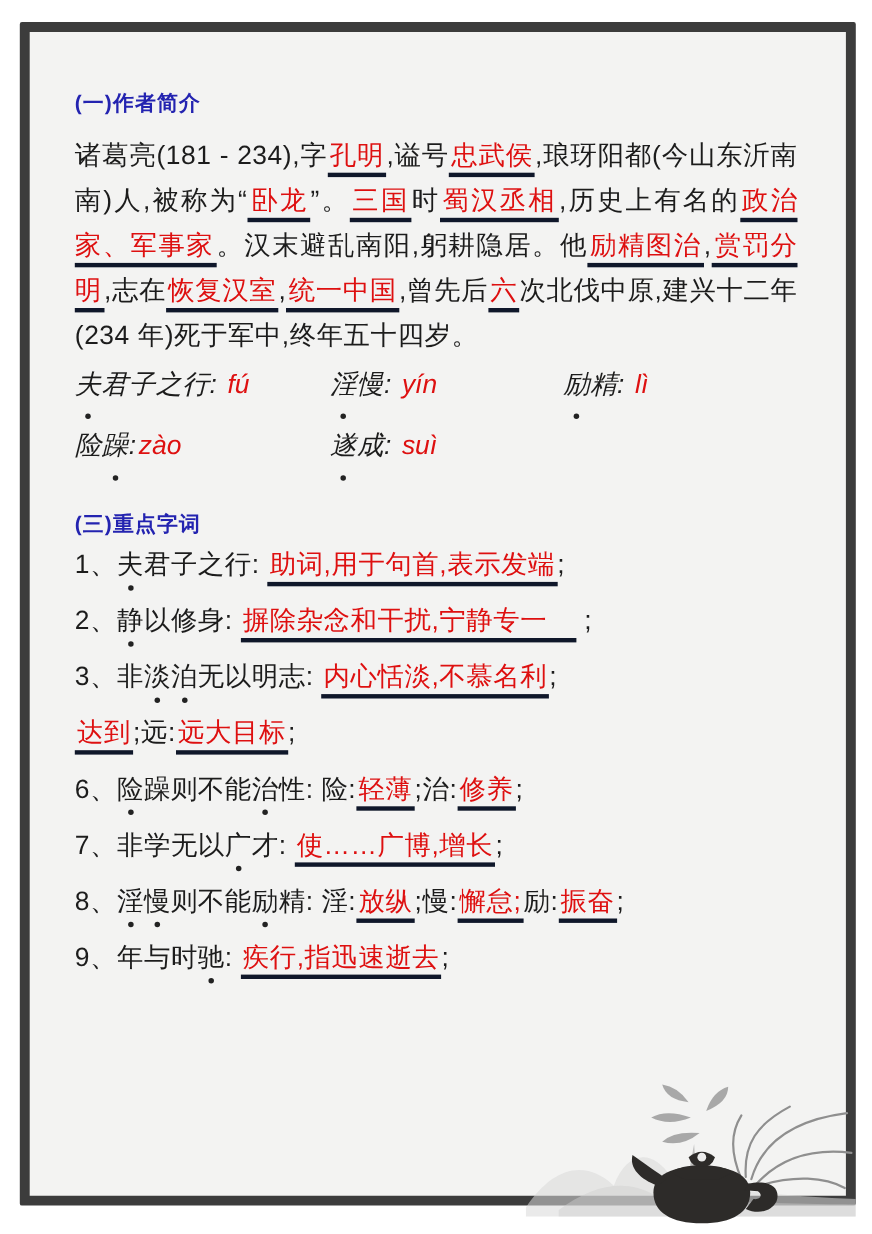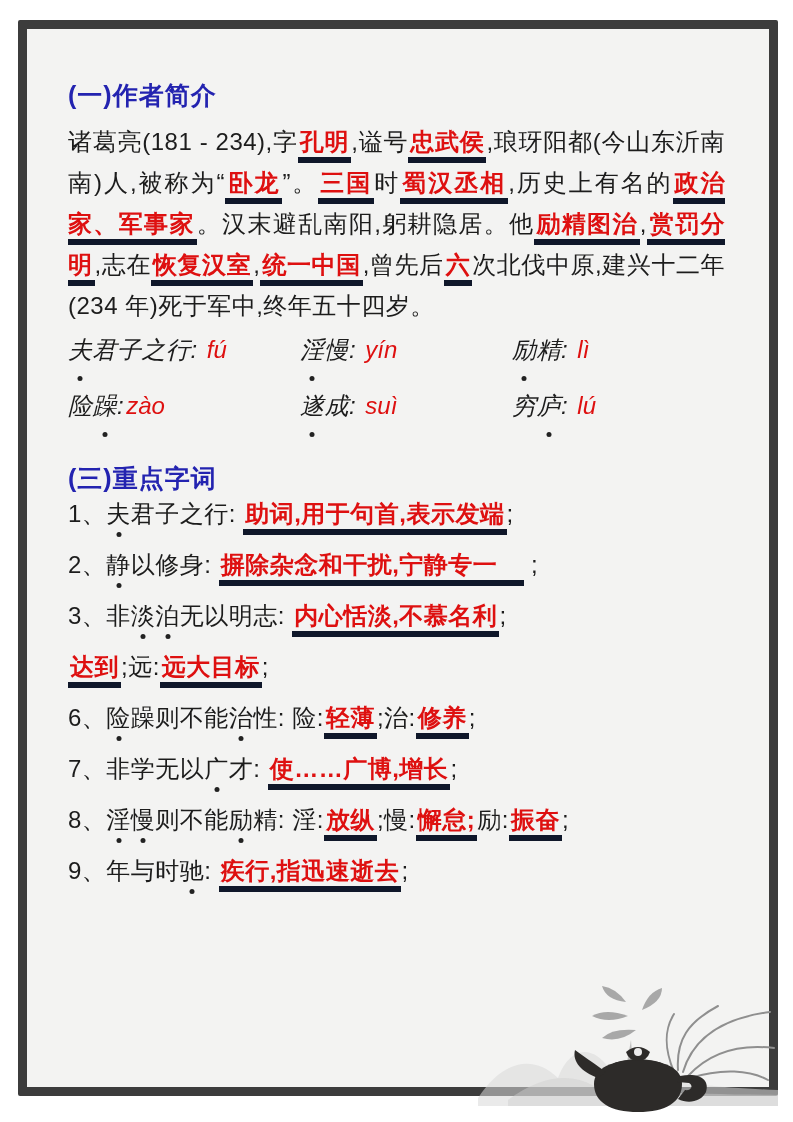--- a/index.html
+++ b/index.html
@@ -28,21 +28,21 @@
   }
   .content{
     padding:50px 44px 0 41px;
     font-size:24px;
     line-height:41px;
     letter-spacing:0.5px;
   }
   .sec-heading{
     color:var(--heading_blue);
     font-weight:700;
-    font-size:25px;
+    font-size:19px;
     line-height:32px;
     margin-bottom:10px;
     letter-spacing:1px;
   }
   .para{
     text-align:justify;
     margin:0;
   }
   .s2h{margin-top:26px;}
   .py-grid{
@@ -57,22 +57,22 @@
   .kw-list{padding-bottom:10px;}
   .kw-line{
     line-height:32px;
     margin-bottom:19px;
     white-space:nowrap;
   }
   
   .run-p{}
   .run-r{
     color:var(--emphasis_red);
-    font-weight:700;
-    border-bottom:6px solid #0f172a;
+    font-weight:400;
+    border-bottom:4px solid #0f172a;
     padding:0 2px 2px 2px;
   }
   .run-y{
     color:var(--emphasis_red);
     letter-spacing:0;
     padding-left:2px;
   }
   .run-d{
     position:relative;
     display:inline-block;
@@ -105,21 +105,20 @@
 
       <div class="sec-heading">(一)作者简介</div>
       <div class="para"><span class="run-p">诸葛亮(181 - 234),字</span><span class="run-r">孔明</span><span class="run-p">,谥号</span><span class="run-r">忠武侯</span><span class="run-p">,琅玡阳都(今山东沂南南)人,被称为“</span><span class="run-r">卧龙</span><span class="run-p">”。</span><span class="run-r">三国</span><span class="run-p">时</span><span class="run-r">蜀汉丞相</span><span class="run-p">,历史上有名的</span><span class="run-r">政治家、军事家</span><span class="run-p">。汉末避乱南阳,躬耕隐居。他</span><span class="run-r">励精图治</span><span class="run-p">,</span><span class="run-r">赏罚分明</span><span class="run-p">,志在</span><span class="run-r">恢复汉室</span><span class="run-p">,</span><span class="run-r">统一中国</span><span class="run-p">,曾先后</span><span class="run-r">六</span><span class="run-p">次北伐中原,建兴十二年(234 年)死于军中,终年五十四岁。</span></div>
 
       <div class="py-grid">
         <div class="py-cell"><span class="run-d">夫</span><span class="run-p">君子之行</span><span class="run-p">: </span><span class="run-y">fú</span></div>
         <div class="py-cell"><span class="run-d">淫</span><span class="run-p">慢</span><span class="run-p">: </span><span class="run-y">yín</span></div>
         <div class="py-cell"><span class="run-d">励</span><span class="run-p">精</span><span class="run-p">: </span><span class="run-y">lì</span></div>
         <div class="py-cell"><span class="run-p">险</span><span class="run-d">躁</span><span class="run-p">:</span><span class="run-y">zào</span></div>
         <div class="py-cell"><span class="run-d">遂</span><span class="run-p">成</span><span class="run-p">: </span><span class="run-y">suì</span></div>
-        <div class="py-cell"><span class="run-p">穷</span><span class="run-d">庐</span><span class="run-p">: </span><span class="run-y">lú</span></div>
       </div>
 
       <div class="sec-heading s3h">(三)重点字词</div>
       <div class="kw-list">
         <div class="kw-line"><span class="run-p">1、</span><span class="run-d">夫</span><span class="run-p">君子之行: </span><span class="run-r">助词,用于句首,表示发端</span><span class="run-p">;</span></div>
         <div class="kw-line"><span class="run-p">2、</span><span class="run-d">静</span><span class="run-p">以修身: </span><span class="run-r">摒除杂念和干扰,宁静专一　</span><span class="run-p"> ;</span></div>
         <div class="kw-line"><span class="run-p">3、非</span><span class="run-d">淡</span><span class="run-d">泊</span><span class="run-p">无以明志: </span><span class="run-r">内心恬淡,不慕名利</span><span class="run-p">;</span></div>
         <div class="kw-line"><span class="run-r">达到</span><span class="run-p">;远:</span><span class="run-r">远大目标</span><span class="run-p">;</span></div>
         <div class="kw-line"><span class="run-p">6、</span><span class="run-d">险</span><span class="run-p">躁则不能</span><span class="run-d">治</span><span class="run-p">性: 险:</span><span class="run-r">轻薄</span><span class="run-p">;治:</span><span class="run-r">修养</span><span class="run-p">;</span></div>
         <div class="kw-line"><span class="run-p">7、非学无以</span><span class="run-d">广</span><span class="run-p">才: </span><span class="run-r">使……广博,增长</span><span class="run-p">;</span></div>

